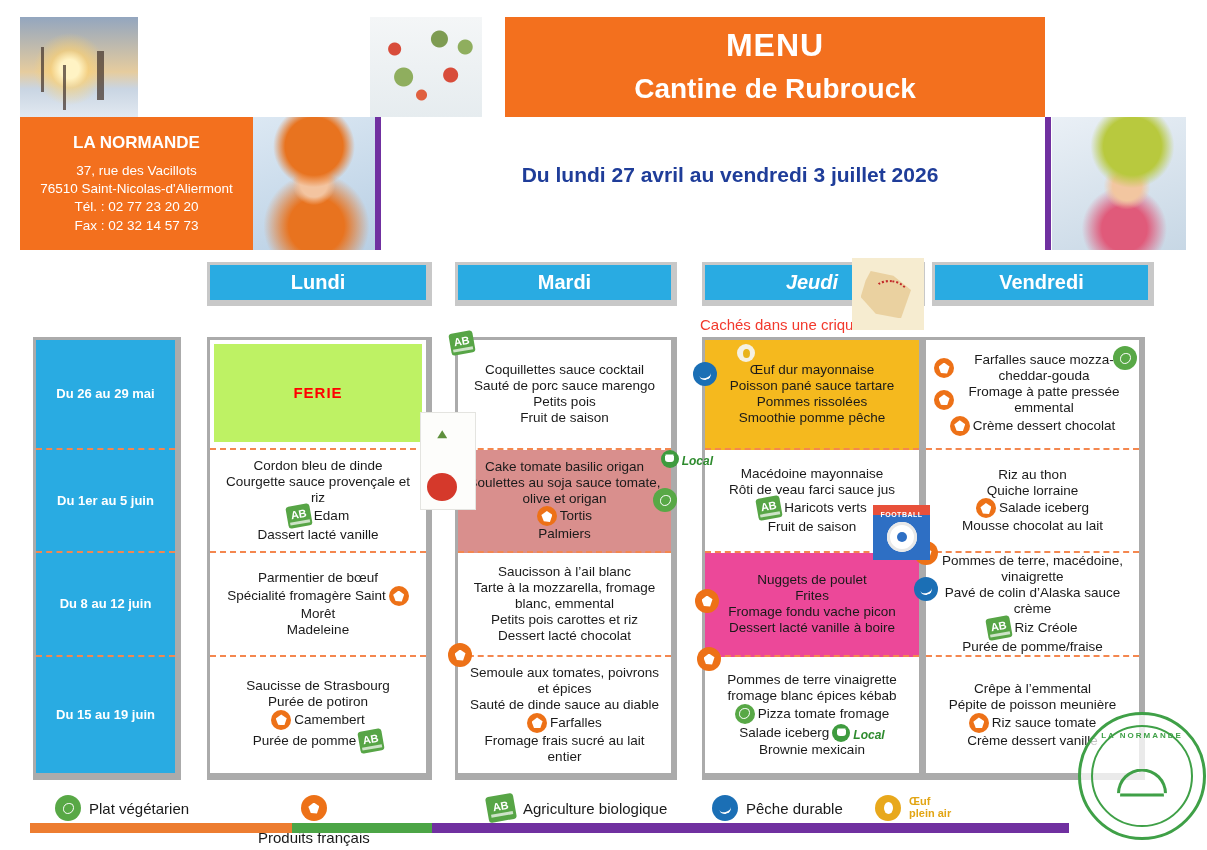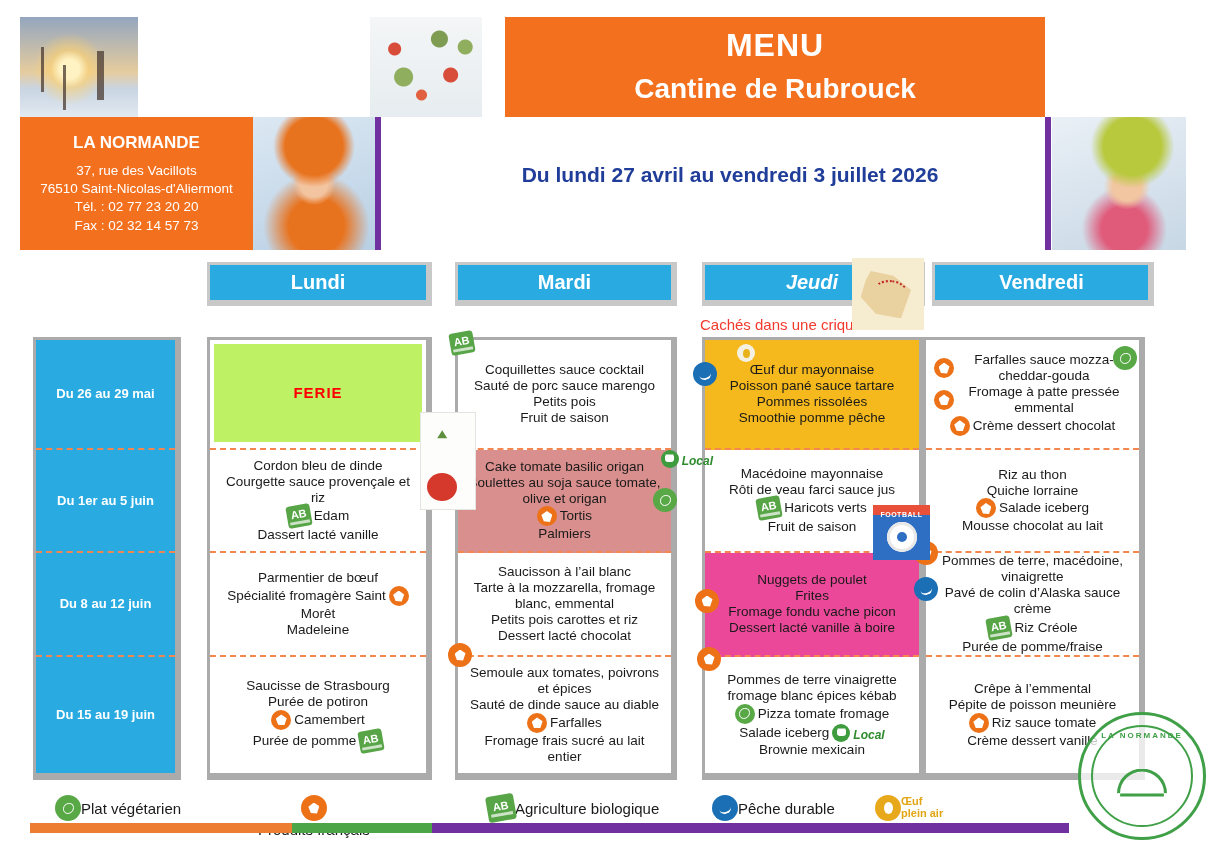--- a/index.html
+++ b/index.html
@@ -134,21 +134,21 @@
          border-radius:50%;z-index:8;background:rgba(255,255,255,.75);}
   .stamp:before{content:"";position:absolute;left:10px;top:10px;right:10px;bottom:10px;
                 border:2px solid #3FA047;border-radius:50%;}
   .stamp:after{content:"";position:absolute;left:50%;top:54%;transform:translate(-50%,-50%);
                width:44px;height:22px;border:3px solid #3FA047;border-bottom:0;
                border-radius:44px 44px 0 0;box-shadow:0 6px 0 -3px #3FA047;}
   .stamp-text{position:absolute;top:16px;width:100%;text-align:center;color:#3FA047;
               font-size:8px;font-weight:bold;letter-spacing:2px;}
 
   
-  .legend-item{position:absolute;top:795px;display:flex;align-items:center;font-size:15px;}
+  .legend-item{position:absolute;top:795px;display:flex;align-items:center;gap:8px;font-size:15px;}
   .legend-egg-text{color:#E2A514;font-weight:bold;font-size:11px;line-height:1.05;text-align:left;}
   .stripe{position:absolute;top:823px;height:10px;}
   .stripe-orange{left:30px;width:262px;background:#ED7D31;}
   .stripe-green{left:292px;width:140px;background:#4CA546;}
   .stripe-purple{left:432px;width:637px;background:#7030A0;}
 </style>
 </head>
 <body>
 
 <div class="page">

